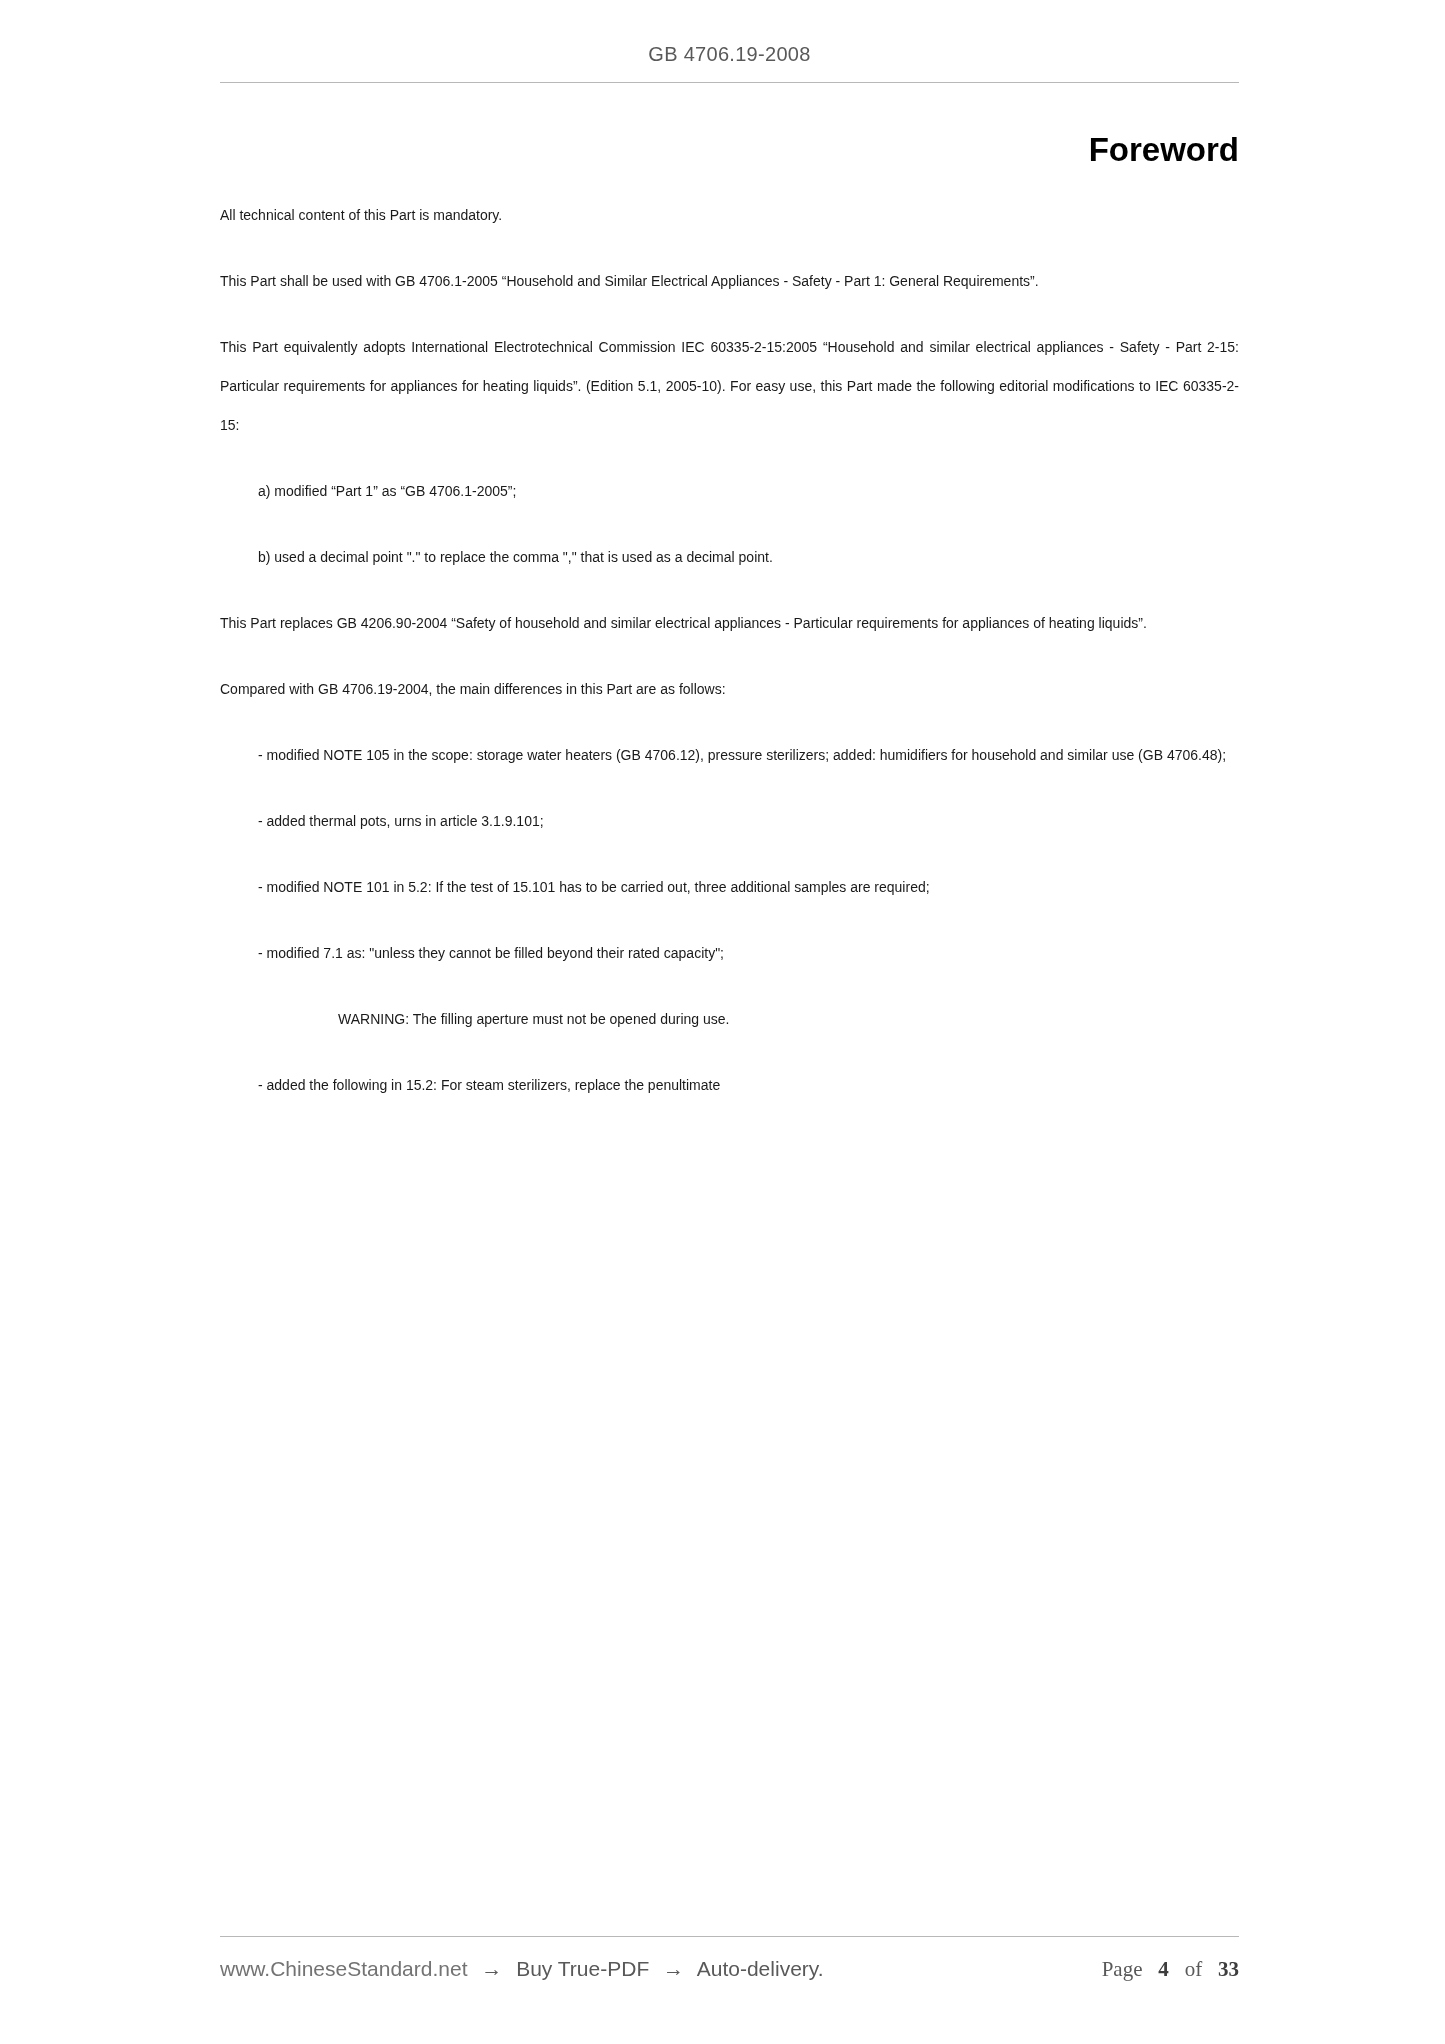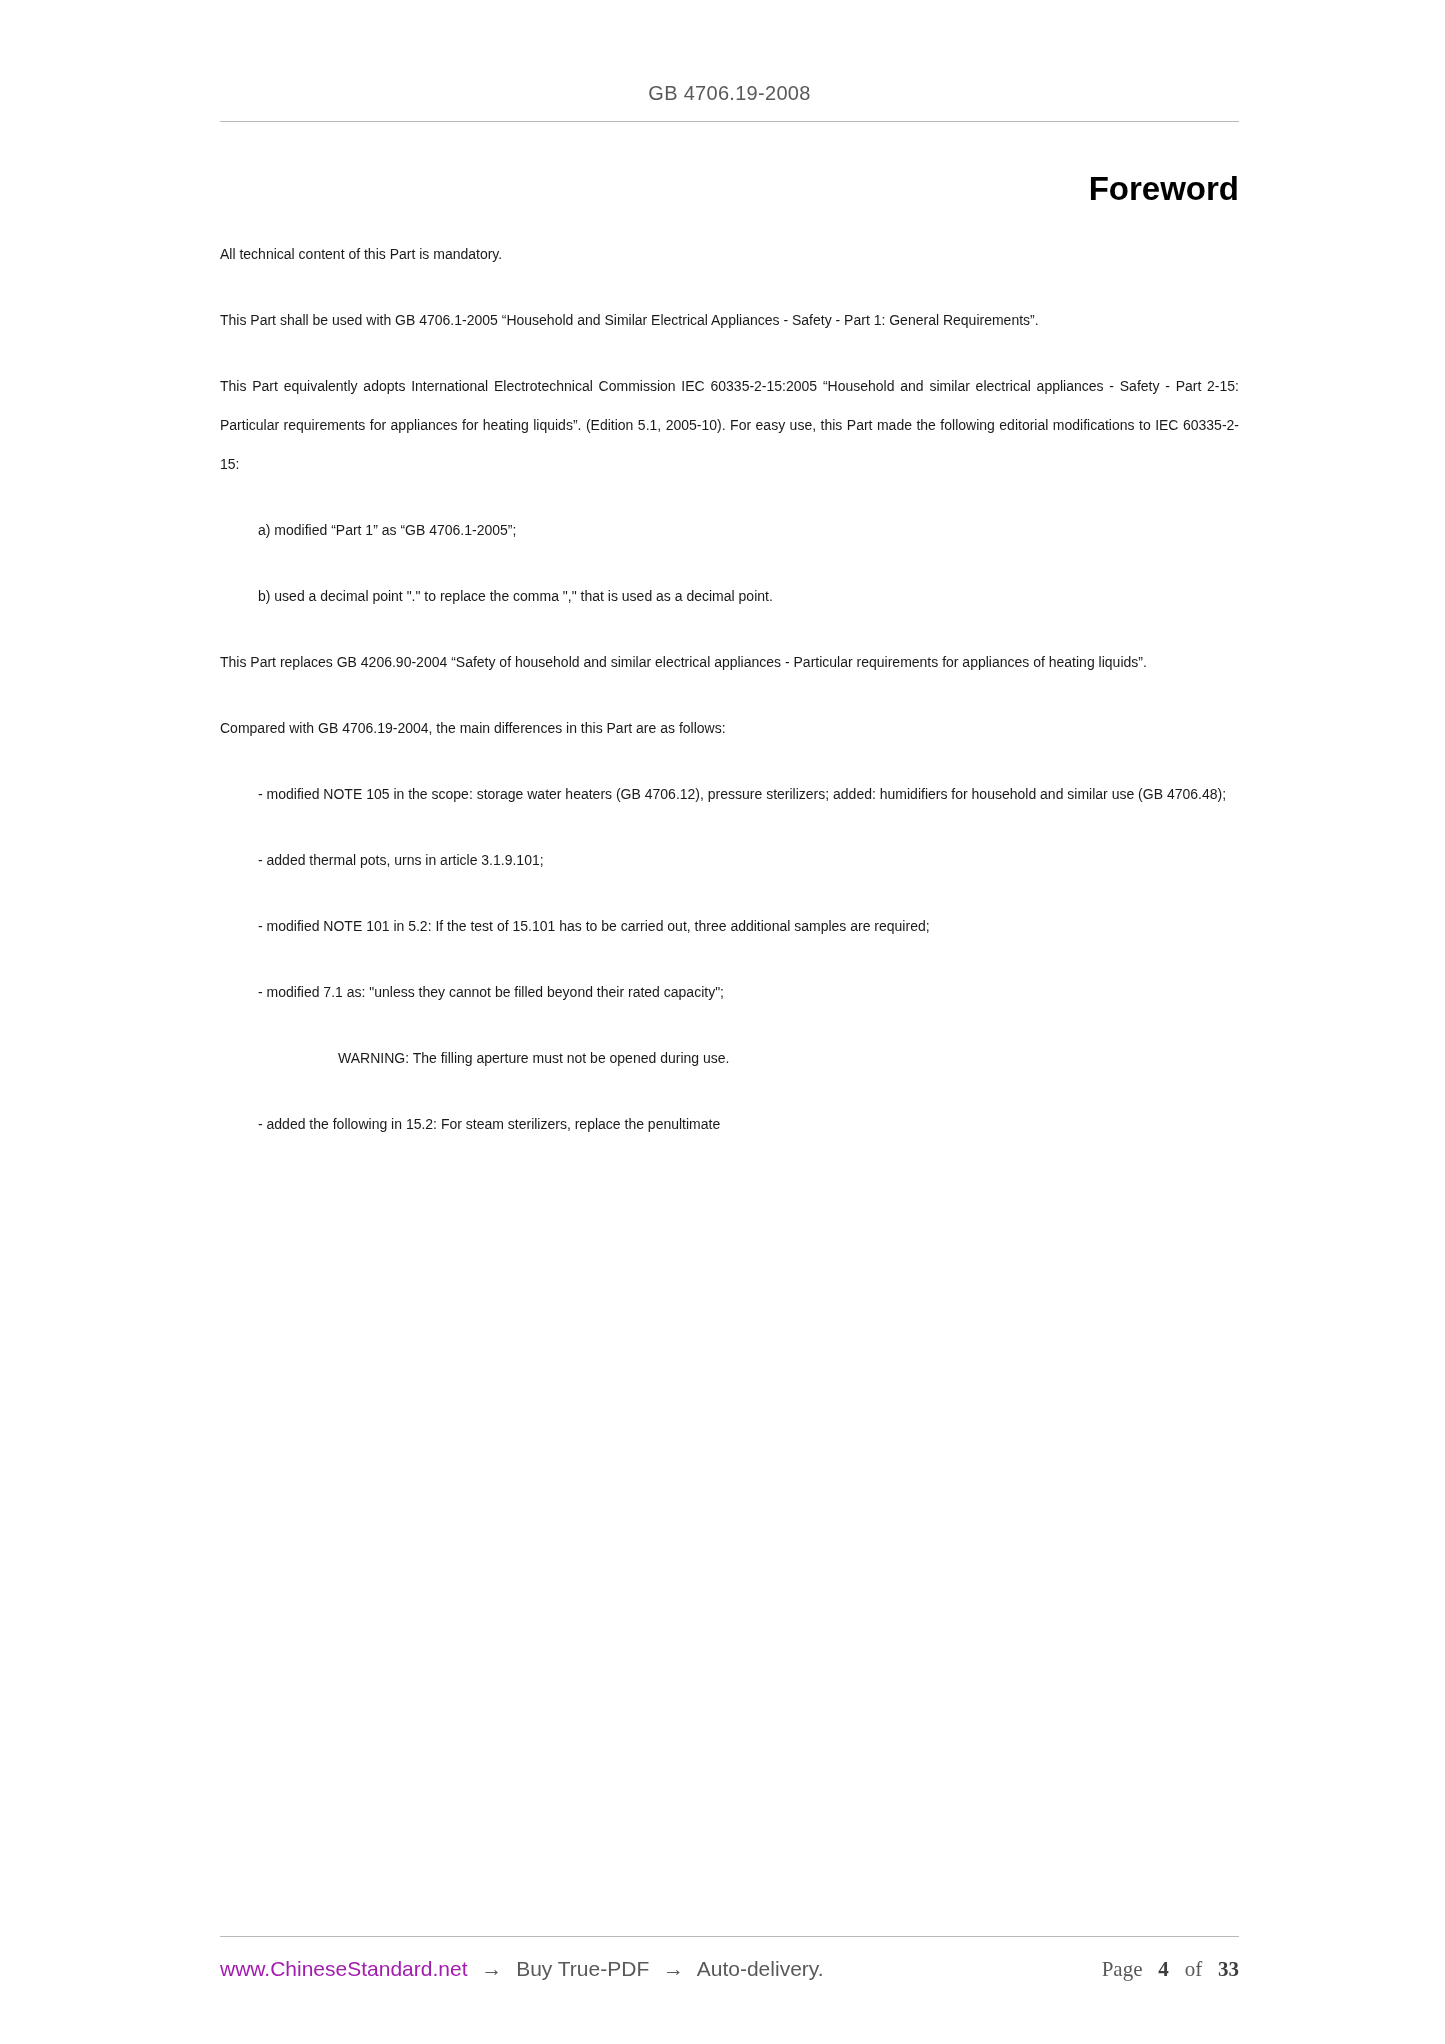--- a/index.html
+++ b/index.html
@@ -19,21 +19,21 @@
     flex-direction: column;
     box-sizing: border-box;
     overflow: hidden;
   }
   .inner {
     margin-left: 220px;
     margin-right: 206px;
   }
   
   .doc-number {
-    padding-top: 82px;
+    padding-top: 43px;
     text-align: center;
     font-size: 20px;
     color: #595959;
     letter-spacing: 0.3px;
   }
   .rule {
     border: none;
     border-top: 1px solid #b8b8b8;
     margin: 16px 0 0 0;
   }
@@ -72,21 +72,21 @@
     margin: 0 0 20px 0;
   }
   .footer-row {
     display: flex;
     justify-content: space-between;
     align-items: baseline;
     font-size: 21px;
     color: #595959;
   }
   .footer-left a {
-    color: #a21caf;
+    color: #737373;
     text-decoration: none;
     cursor: pointer;
   }
   .footer-left .arrow {
     margin: 0 8px;
     color: #595959;
   }
   .footer-right b {
     color: #3d3d3d;
     font-weight: bold;

